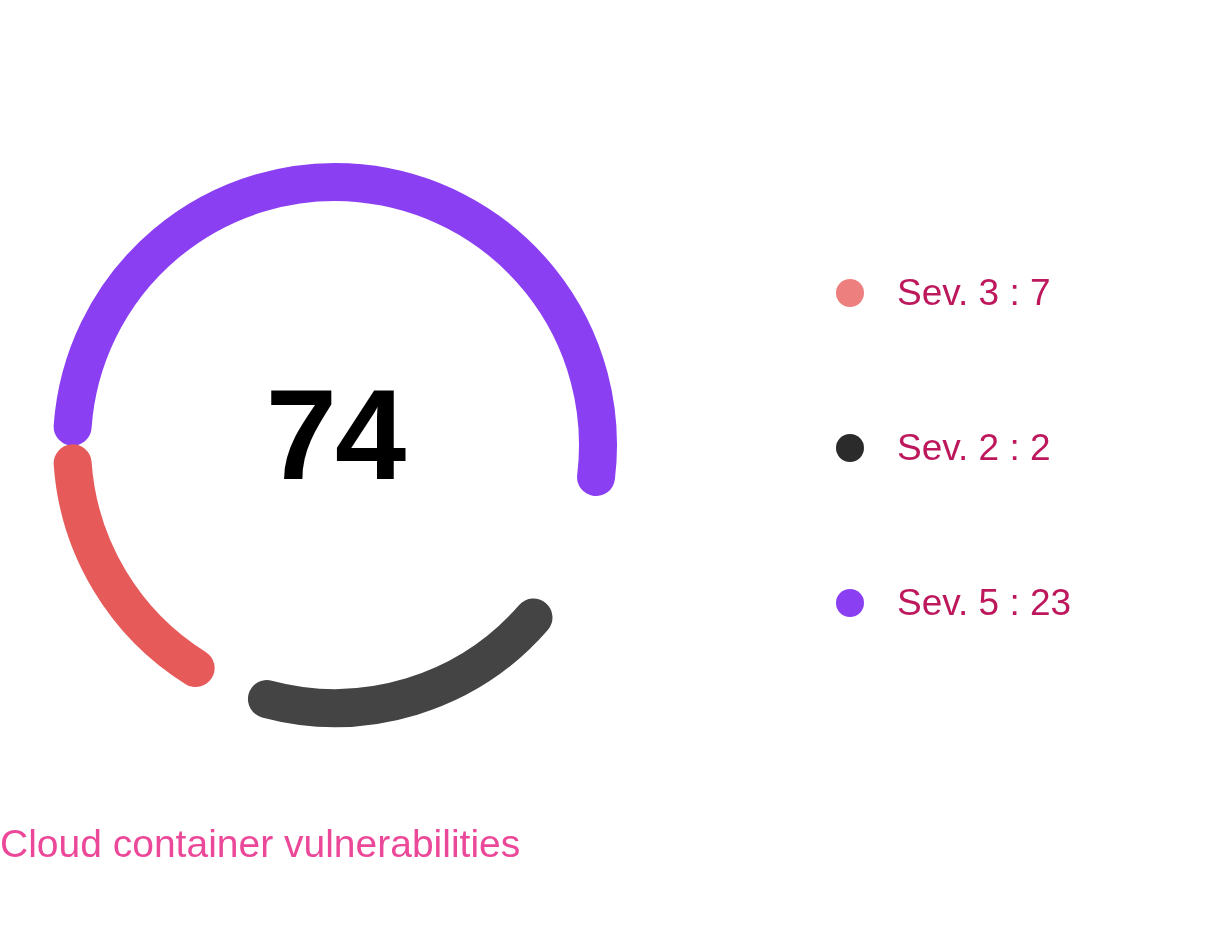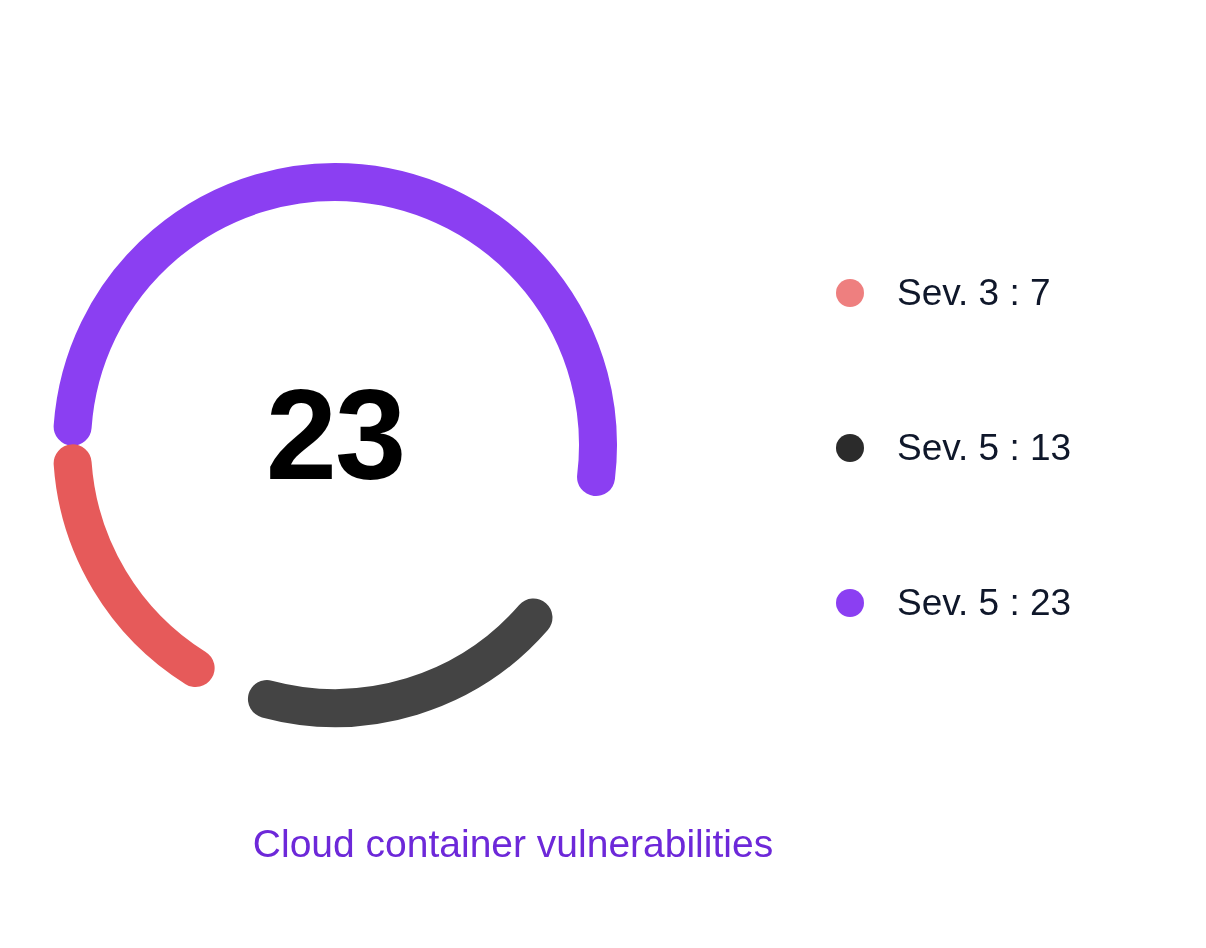--- a/index.html
+++ b/index.html
@@ -68,65 +68,65 @@
   .legend-swatch {
     width: 28px;
     height: 28px;
     border-radius: 50%;
     flex: 0 0 28px;
   }
   .legend-label {
     margin-left: 33px;
     font-size: 37px;
     font-weight: 400;
-    color: #0f172a;
+    color: #be185d;
     white-space: nowrap;
     font-family: "Liberation Sans", sans-serif;
     text-align: right;
   }
 
   
   #chart-caption {
     position: absolute;
     left: 0;
     top: 822px;
     width: 1026px;
-    text-align: center;
+    text-align: left;
     font-size: 39px;
     font-weight: 400;
-    color: #6d28d9;
+    color: #ec4899;
     font-family: "Liberation Sans", sans-serif;
   }
 </style>
 </head>
 <body>
 
 <div id="widget">
 
   <div id="donut-area">
     <svg id="donut-svg" width="700" height="800" viewBox="0 0 700 800">
       <g id="donut-arcs">
           <path d="M 72.64 426.65 A 263 263 0 1 1 596.04 477.05" fill="none" stroke="#8b3ff2" stroke-width="38" stroke-linecap="round"></path>
           <path d="M 533.49 617.54 A 263 263 0 0 1 266.93 699.04" fill="none" stroke="#444444" stroke-width="38" stroke-linecap="round"></path>
           <path d="M 195.63 668.04 A 263 263 0 0 1 72.64 463.35" fill="none" stroke="#e65a5a" stroke-width="38" stroke-linecap="round"></path>
         </g>
     </svg>
-    <div id="donut-center-value">23</div>
+    <div id="donut-center-value">74</div>
   </div>
 
   <div id="legend">
 
     <div class="legend-row">
       <span class="legend-swatch" style="background: rgb(238, 127, 127);"></span>
       <span class="legend-label">Sev. 3 : 7</span>
     </div>
 
     <div class="legend-row">
       <span class="legend-swatch" style="background: rgb(43, 43, 43);"></span>
-      <span class="legend-label">Sev. 5 : 13</span>
+      <span class="legend-label">Sev. 2 : 2</span>
     </div>
 
     <div class="legend-row">
       <span class="legend-swatch" style="background: rgb(139, 63, 242);"></span>
       <span class="legend-label">Sev. 5 : 23</span>
     </div>
 
   </div>
 
   <div id="chart-caption">Cloud container vulnerabilities</div>

